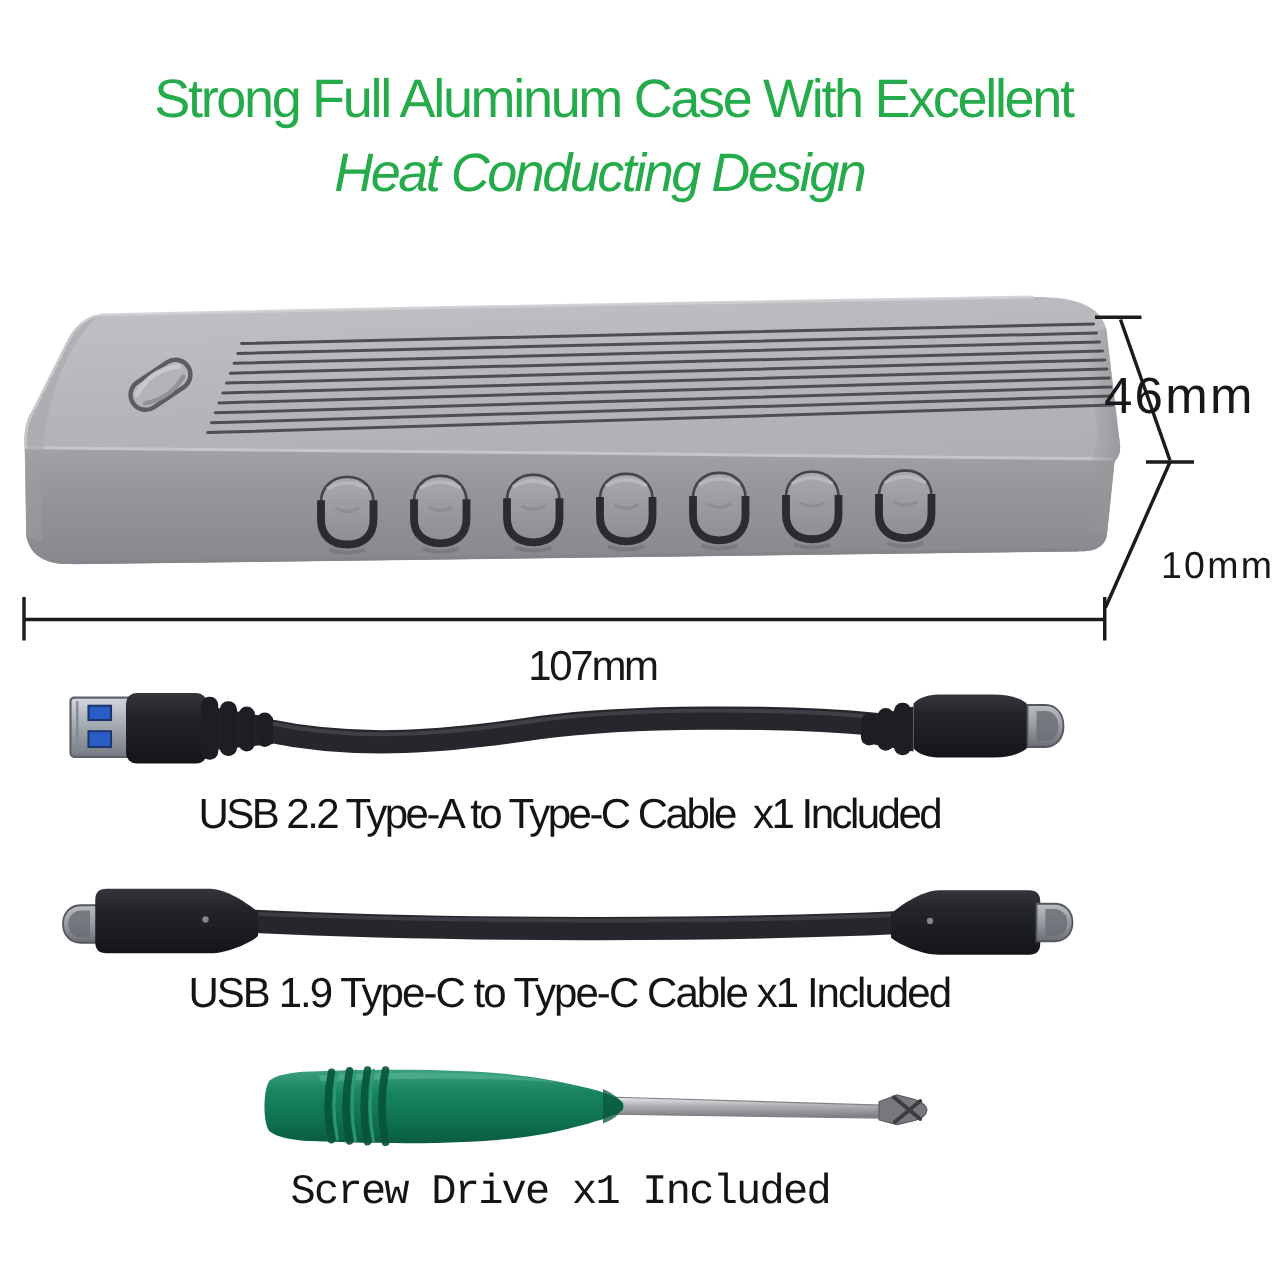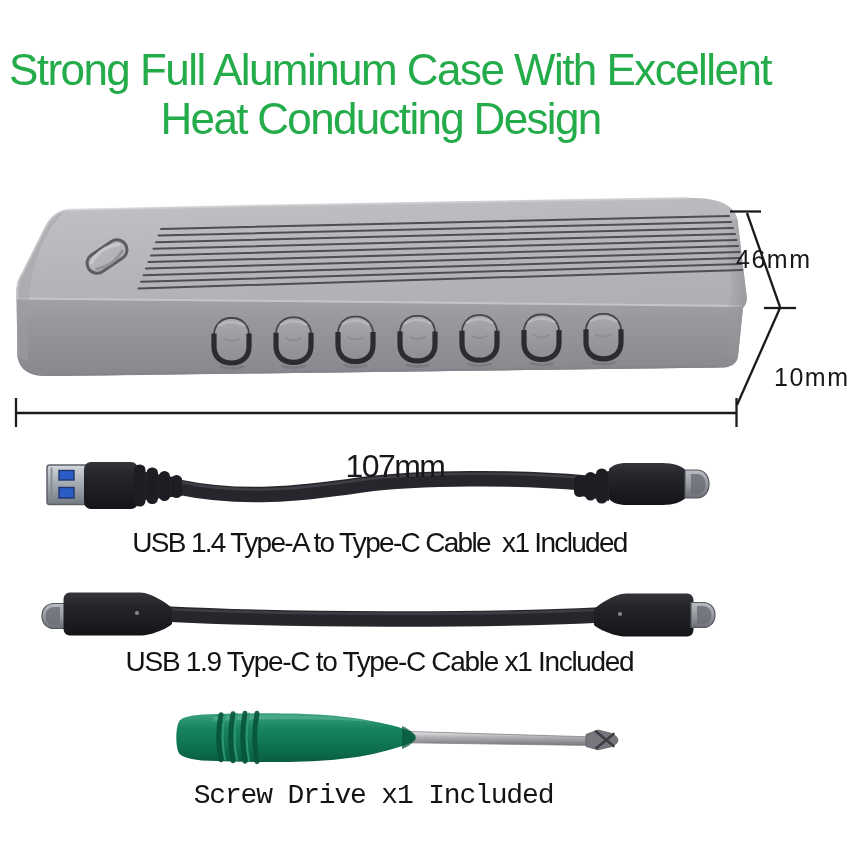--- a/index.html
+++ b/index.html
@@ -1,29 +1,29 @@
 <!DOCTYPE html>
 <html><head>
 <meta charset="utf-8">
 <style>
   html,body{margin:0;padding:0;}
   body{width:850px;height:850px;background:#ffffff;position:relative;overflow:hidden;
        font-family:"Liberation Sans", sans-serif;}
   .txt{position:absolute;white-space:pre;line-height:1;}
-  .ttl{color:#24ab4a;font-size:44px;}
+  .ttl{color:#24ab4a;font-size:36px;margin-left:19px;}
   #title-line-1{left:0;top:47.5px;width:780px;text-align:center;letter-spacing:-1.55px;}
-  #title-line-2{left:0;top:97.3px;width:761px;text-align:center;letter-spacing:-1.68px;}
+  #title-line-2{left:0;top:97.3px;width:761px;text-align:center;letter-spacing:-1.68px;font-style:italic;}
   .item-label{color:#131416;font-size:28px;}
   #label-cable-ac{left:0;top:528.8px;width:759px;text-align:center;letter-spacing:-1.69px;}
   #label-cable-cc{left:0;top:648px;width:759px;text-align:center;letter-spacing:-1.30px;}
   #label-screw{left:0;top:781.7px;width:747px;text-align:center;letter-spacing:-1.17px;font-family:Liberation Mono, monospace;}
   .dim{color:#17181a;}
-  #dim-46{left:736px;top:247.4px;font-size:25px;letter-spacing:1.5px;}
+  #dim-46{left:736px;top:247.4px;font-size:34px;letter-spacing:1.5px;}
   #dim-10{left:774px;top:365px;font-size:25px;letter-spacing:1.5px;}
-  #dim-107{left:0px;top:430px;width:790px;text-align:center;font-size:32px;letter-spacing:-1.55px;margin-top:20px;}
+  #dim-107{left:0px;top:430px;width:790px;text-align:center;font-size:28px;letter-spacing:-1.55px;}
   svg{position:absolute;left:0;top:0;}
 </style>
 </head>
 <body>
 
 <svg width="850" height="850" viewBox="0 0 850 850" aria-hidden="true">
   <defs>
     <linearGradient id="gTop" x1="0" y1="0" x2="0.25" y2="1">
       <stop offset="0" stop-color="#c2c2c6"></stop>
       <stop offset="0.45" stop-color="#b5b5b9"></stop>
@@ -265,15 +265,15 @@
   </g>
 </svg>
 
 <div class="txt ttl" id="title-line-1">Strong Full Aluminum Case With Excellent</div>
 <div class="txt ttl" id="title-line-2">Heat Conducting Design</div>
 
 <div class="txt dim" id="dim-46">46mm</div>
 <div class="txt dim" id="dim-10">10mm</div>
 <div class="txt dim" id="dim-107">107mm</div>
 
-<div class="txt item-label" id="label-cable-ac">USB 1.4 Type-A to Type-C Cable  x1 Included</div>
+<div class="txt item-label" id="label-cable-ac">USB 2.2 Type-A to Type-C Cable  x1 Included</div>
 <div class="txt item-label" id="label-cable-cc">USB 1.9 Type-C to Type-C Cable x1 Included</div>
 <div class="txt item-label" id="label-screw">Screw Drive x1 Included</div>
 
 </body></html>

